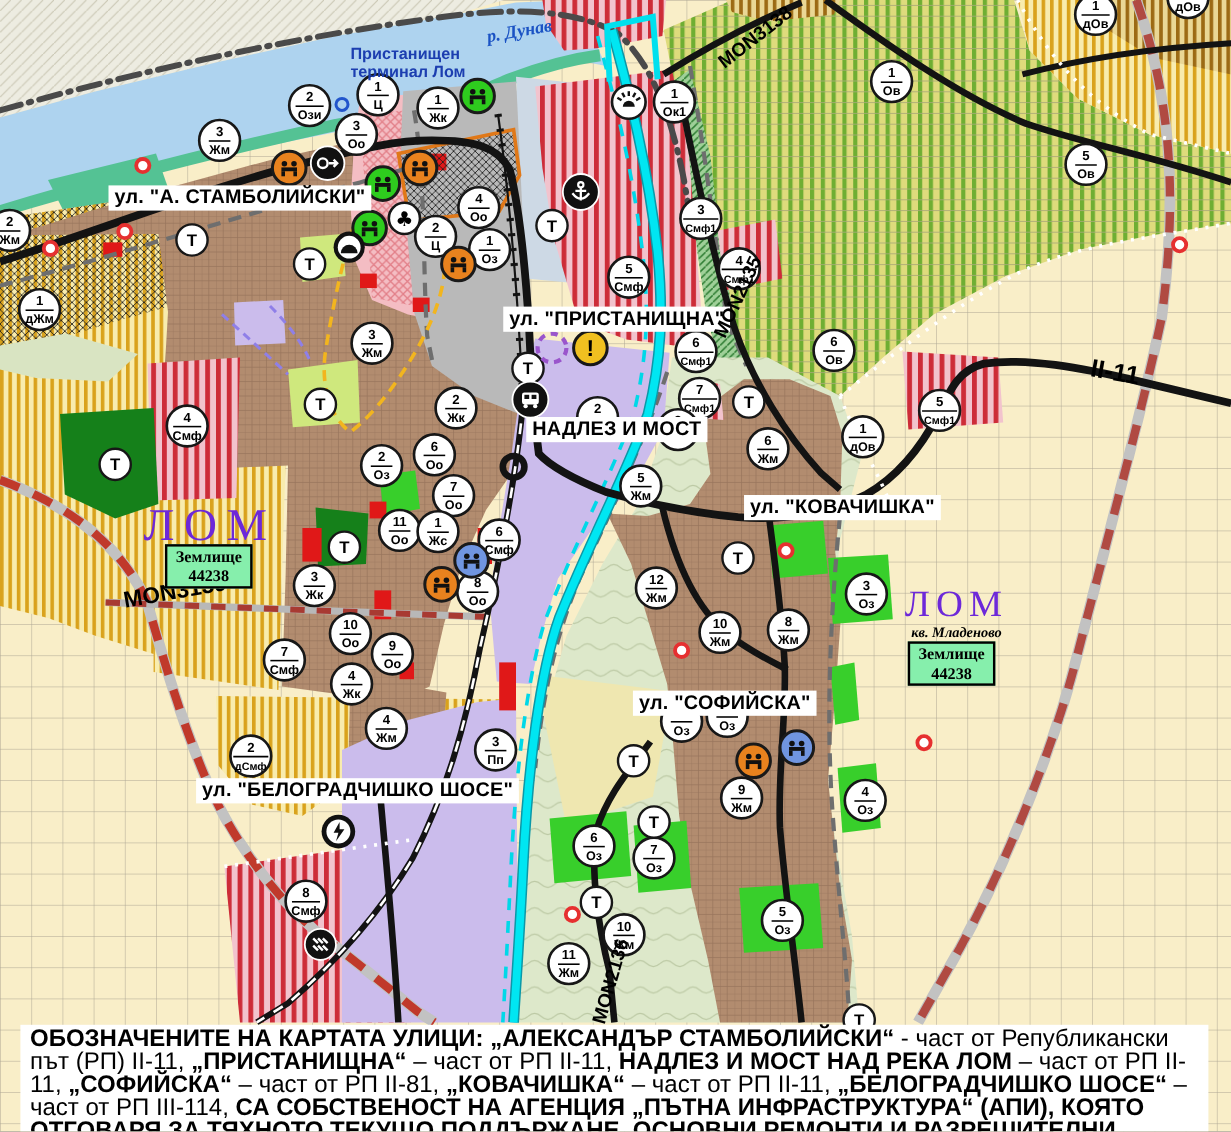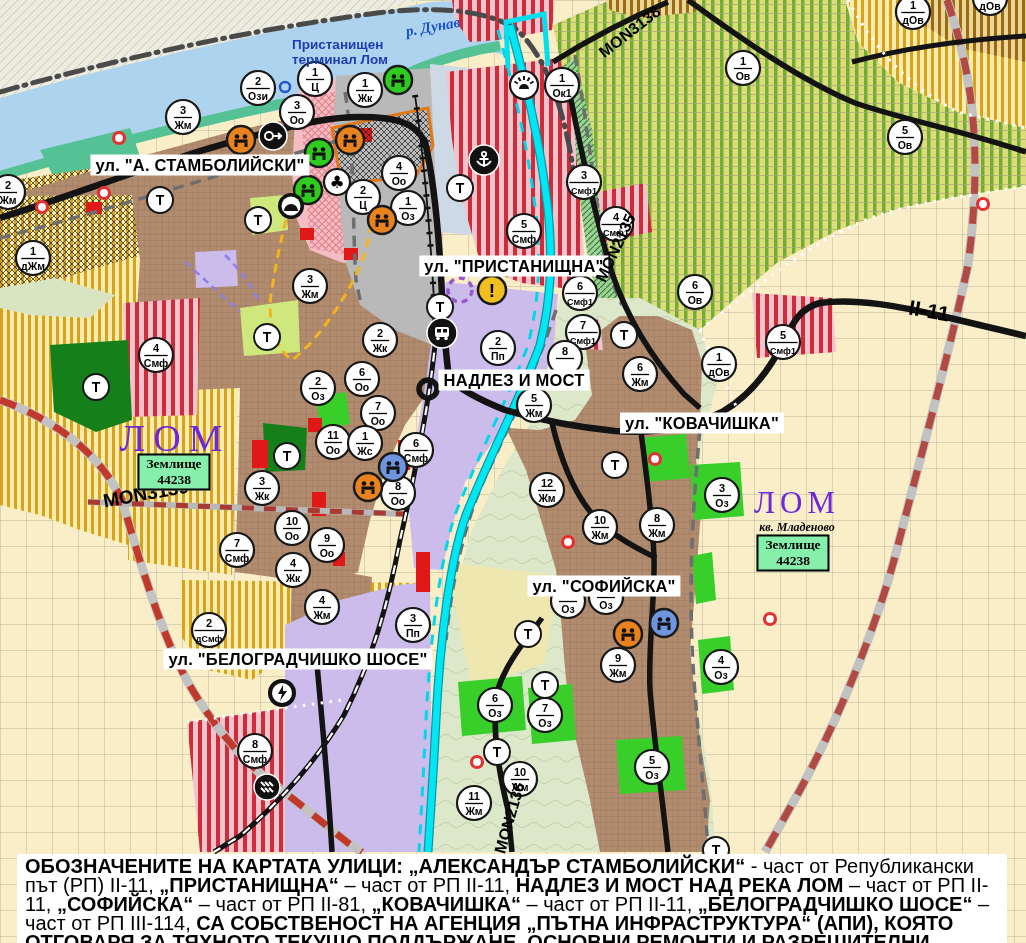--- a/index.html
+++ b/index.html
@@ -728,21 +728,21 @@
         </g>
         <g transform="translate(285,87)">
           <circle r="5" fill="none" stroke="#2255cc" stroke-width="2.5"></circle>
         </g>
       </g>
   </svg>
 
   <div id="labels">
       <div class="lbl street" style="left: 200px; top: 165px;">ул. "А. СТАМБОЛИЙСКИ"</div>
       <div class="lbl street" style="left: 514px; top: 266px;">ул. "ПРИСТАНИЩНА"</div>
-      <div class="lbl street" style="left: 514px; top: 380px;">НАДЛЕЗ И МОСТ</div>
+      <div class="lbl street" style="left: 514px; top: 358px;">НАДЛЕЗ И МОСТ</div>
       <div class="lbl street" style="left: 702px; top: 423px;">ул. "КОВАЧИШКА"</div>
       <div class="lbl street" style="left: 604px; top: 586px;">ул. "СОФИЙСКА"</div>
       <div class="lbl street" style="left: 298px; top: 659px;">ул. "БЕЛОГРАДЧИШКО ШОСЕ"</div>
       <div class="lbl road" style="left: 146px; top: 494px; font-size: 19px; transform: translate(-50%, -50%) rotate(-10deg);">MON3139</div>
       <div class="lbl road" style="left: 630px; top: 32px; font-size: 16px; transform: translate(-50%, -50%) rotate(-38deg);">MON3138</div>
       <div class="lbl road" style="left: 616px; top: 248px; font-size: 16px; transform: translate(-50%, -50%) rotate(-65deg);">MON2135</div>
       <div class="lbl road" style="left: 510px; top: 818px; font-size: 16px; transform: translate(-50%, -50%) rotate(-74deg);">MON2136</div>
       <div class="lbl road" style="left: 929px; top: 311px; font-size: 21px; transform: translate(-50%, -50%) rotate(10deg);">II-11</div>
       <div class="lbl river" style="left: 433px; top: 27px; transform: translate(-50%, -50%) rotate(-10deg);">р. Дунав</div>
       <div class="lbl terminal" style="left: 340px; top: 52px;">Пристанищен<br>терминал Лом</div>

